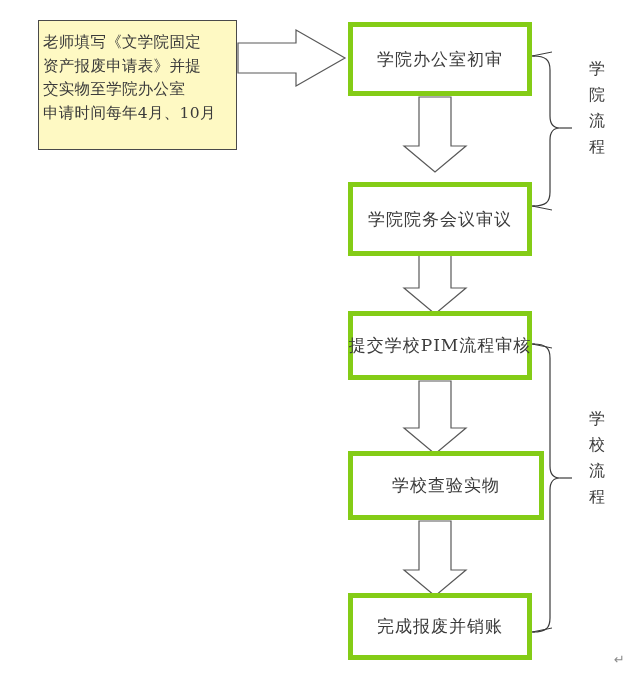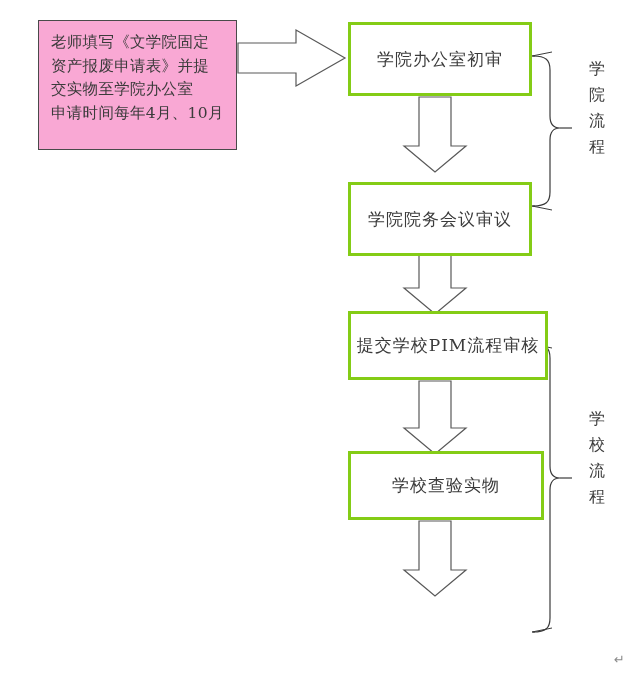--- a/index.html
+++ b/index.html
@@ -20,39 +20,39 @@
   svg.layer {
     position: absolute;
     left: 0;
     top: 0;
     width: 643px;
     height: 676px;
   }
   .node-box {
     position: absolute;
     box-sizing: border-box;
-    border: 3px solid #84cc16;
+    border: 5px solid #84cc16;
     background: #ffffff;
     display: flex;
     align-items: center;
     justify-content: center;
     color: #3b3b3b;
   }
   .node-label {
     font-size: 17px;
     letter-spacing: 1px;
     line-height: 1.3;
     white-space: nowrap;
   }
   .source-box {
     position: absolute;
     box-sizing: border-box;
     border: 1px solid #4a4a4a;
-    background: #f9a8d4;
-    padding: 10px 6px 0 12px;
+    background: #fef9c3;
+    padding: 10px 6px 0 4px;
   }
   .source-text {
     font-size: 15.5px;
     line-height: 1.52;
     color: #3b3b3b;
     letter-spacing: 0.3px;
     white-space: pre-line;
   }
   .group-label {
     position: absolute;
@@ -138,28 +138,31 @@
   </div>
 
   <div class="node-box" style="left:348px; top:22px; width:184px; height:74px;">
     <div class="node-label">学院办公室初审</div>
   </div>
 
   <div class="node-box" style="left:348px; top:166px; width:184px; height:74px;margin-top:16px;">
     <div class="node-label">学院院务会议审议</div>
   </div>
 
-  <div class="node-box" style="left:348px; top:311px; width:200px; height:69px;">
+  <div class="node-box" style="left:348px; top:311px; width:184px; height:69px;">
     <div class="node-label">提交学校PIM流程审核</div>
   </div>
 
   <div class="node-box" style="left:348px; top:451px; width:196px; height:69px;">
     <div class="node-label">学校查验实物</div>
   </div>
 
+  <div class="node-box" style="left:348px; top:593px; width:184px; height:67px;">
+    <div class="node-label">完成报废并销账</div>
+  </div>
 
   <div class="group-label" style="left:584px; top:56px;">
     <span>学</span>
     <span>院</span>
     <span>流</span>
     <span>程</span>
   </div>
 
   <div class="group-label" style="left:584px; top:406px;">
     <span>学</span>

